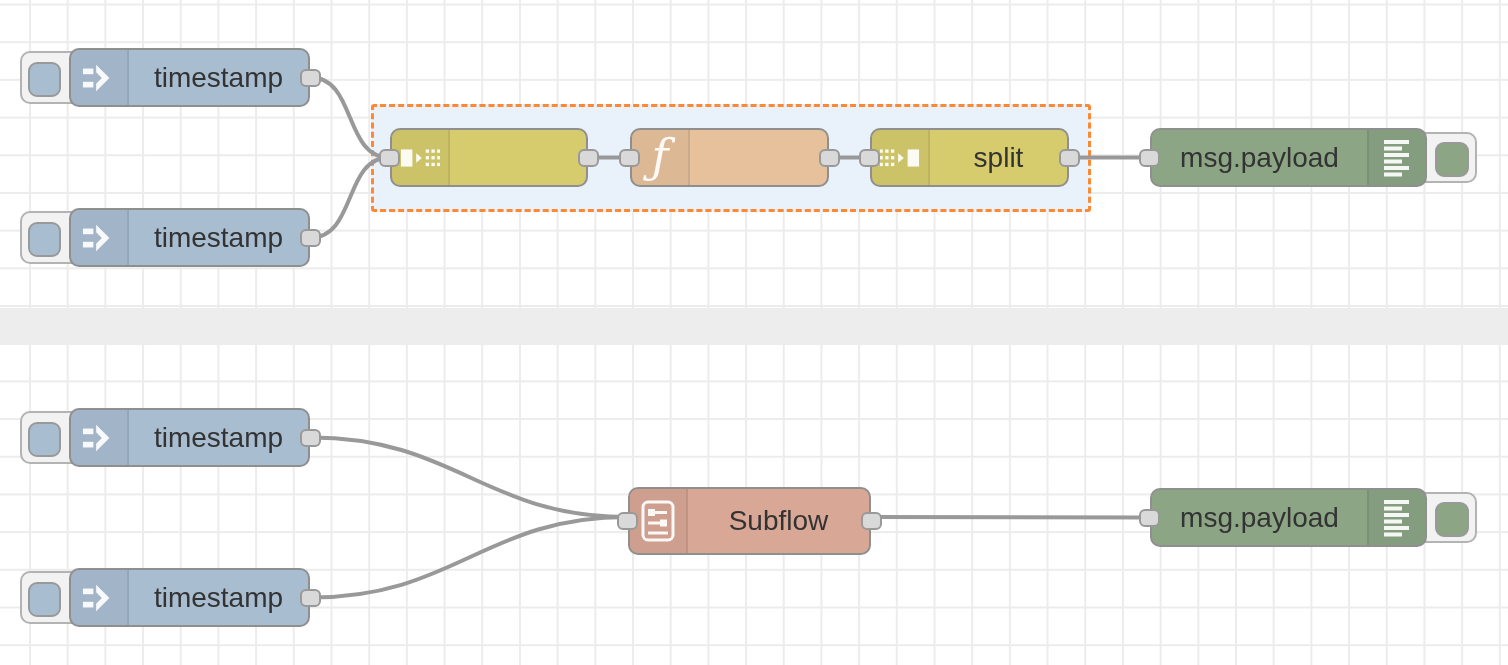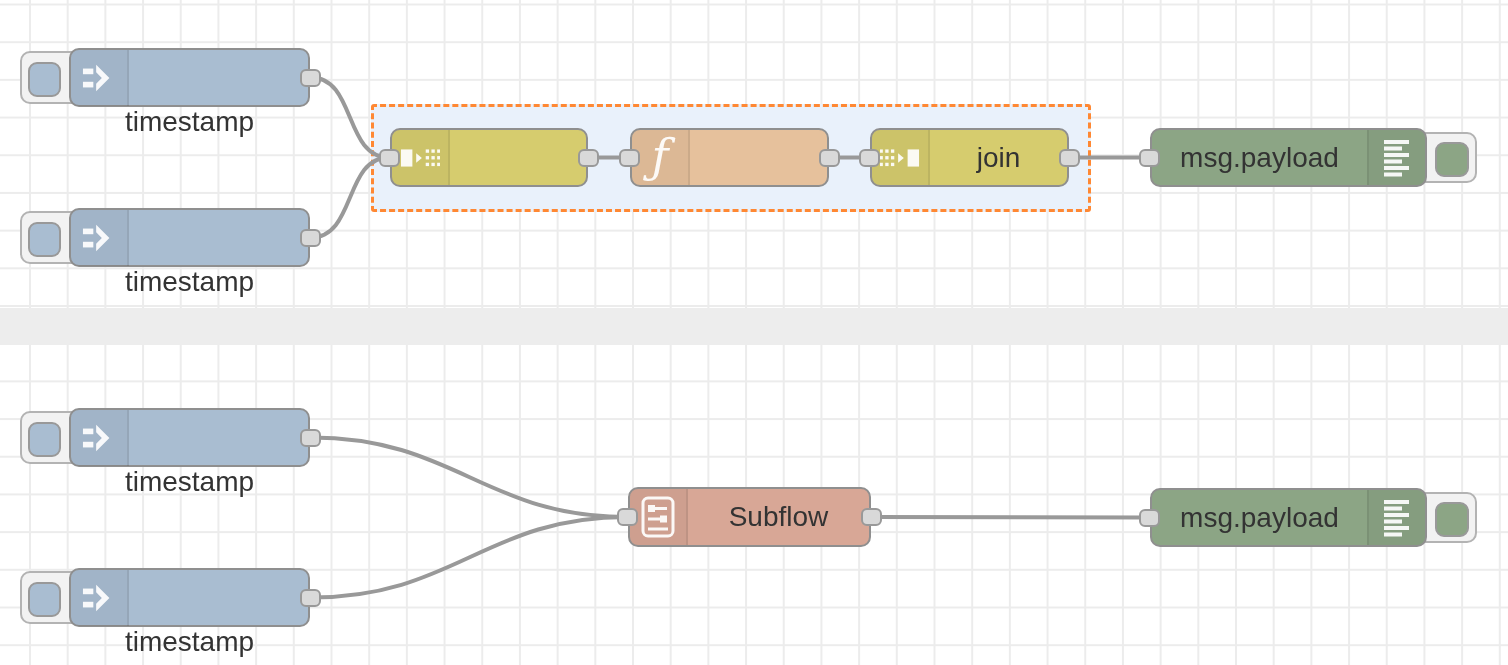--- a/index.html
+++ b/index.html
@@ -20,21 +20,21 @@
     border:3px dashed var(--selectionBorder,#ff8833);
     border-radius:3px;box-sizing:border-box;z-index:1;
   }
   #wires{position:absolute;left:0;top:0;z-index:2;}
   #wires path{stroke:var(--wire,#999);stroke-width:4;fill:none;stroke-linecap:round;}
   .node{position:absolute;z-index:3;}
   .body{
     position:absolute;inset:0;display:flex;align-items:stretch;
     border:2px solid var(--nodeBorder,#8f8f8f);border-radius:10px;box-sizing:border-box;z-index:2;
   }
-  .inject  .body{background:var(--injectFill,#a9bdd1);flex-direction:column;}
+  .inject  .body{background:var(--injectFill,#a9bdd1);}
   .splitjoin .body{background:var(--splitJoinFill,#d6cc6e);}
   .function .body{background:var(--functionFill,#e6c19c);}
   .debug   .body{background:var(--debugFill,#8ca585);}
   .subflow .body{background:var(--subflowFill,#d8a796);}
   .icon-area{
     width:56px;flex:0 0 56px;display:flex;align-items:center;justify-content:center;
     background:rgba(0,0,0,0.045);
   }
   .icon-left{border-right:2px solid rgba(0,0,0,0.08);border-radius:8px 0 0 8px;}
   .icon-right{border-left:2px solid rgba(0,0,0,0.08);border-radius:0 8px 8px 0;}
@@ -163,21 +163,21 @@
           <rect class="wicon" x="0" y="13" width="3" height="3.5"></rect>
             <rect class="wicon" x="5.5" y="13" width="3.5" height="3.5"></rect>
             <rect class="wicon" x="11.5" y="13" width="3.5" height="3.5"></rect>
           <rect class="wicon" x="0" y="20" width="3" height="3.5"></rect>
             <rect class="wicon" x="5.5" y="20" width="3.5" height="3.5"></rect>
             <rect class="wicon" x="11.5" y="20" width="3.5" height="3.5"></rect>
           <path class="wicon" d="M19 10 L25 15 L19 20 Z"></path>
           <rect class="wicon" x="29" y="6" width="12" height="18"></rect>
         </svg>
       </div>
-      <div class="label">join</div>
+      <div class="label">split</div>
     </div>
     <div class="port in"></div>
     <div class="port out"></div>
   </div>
 
   <div class="node debug" style="left:1150px;top:128px;width:277px;height:59px;">
     <div class="tab tab-right">
       <div class="sq-btn debug-btn"></div>
     </div>
     <div class="body">
@@ -223,21 +223,21 @@
           <rect class="wicon" x="1" y="8" width="11" height="6"></rect>
           <rect class="wicon" x="1" y="22" width="11" height="6"></rect>
           <path class="wicon" d="M15 4 L29 18 L15 32 L15 24 L21 18 L15 12 Z"></path>
         </svg>
       </div>
       <div class="label">timestamp</div>
     </div>
     <div class="port out"></div>
   </div>
 
-  <div class="node subflow" style="left:628px;top:487px;width:243px;height:60px;">
+  <div class="node subflow" style="left:628px;top:487px;width:243px;height:68px;">
     <div class="body">
       <div class="icon-area icon-left">
         <svg width="34" height="42" viewBox="0 0 34 42">
           <rect class="wstroke" x="2" y="2" width="30" height="38" rx="5" stroke-width="3"></rect>
           <rect class="wicon" x="7" y="9" width="7" height="7"></rect>
           <path class="wstroke" d="M14 12.5 L26 12.5" stroke-width="3"></path>
           <path class="wstroke" d="M7 23 L19 23" stroke-width="3"></path>
           <rect class="wicon" x="19" y="19.5" width="7" height="7"></rect>
           <path class="wstroke" d="M7 33 L27 33" stroke-width="3"></path>
         </svg>

